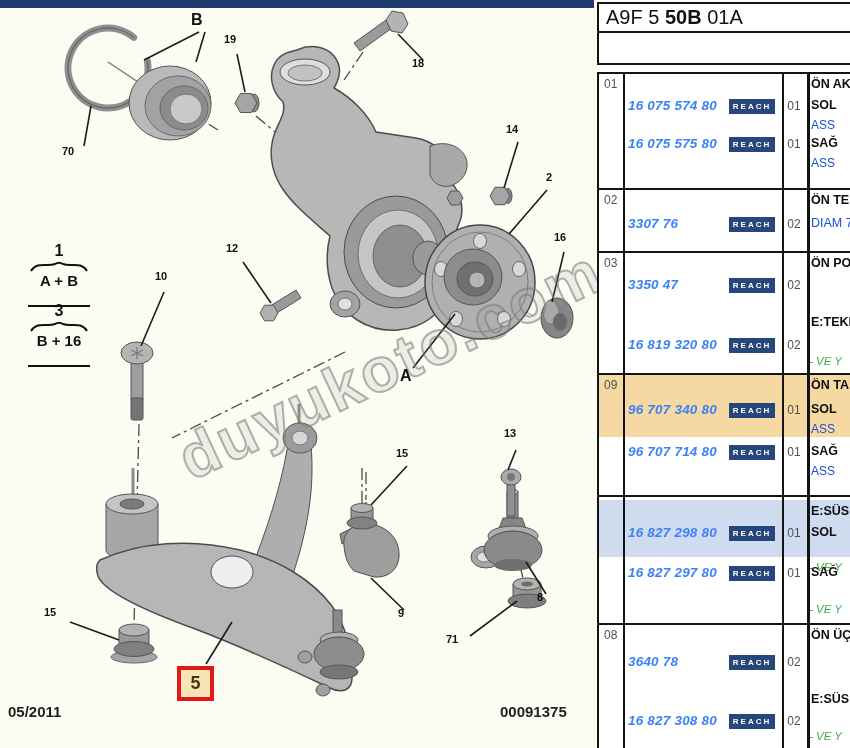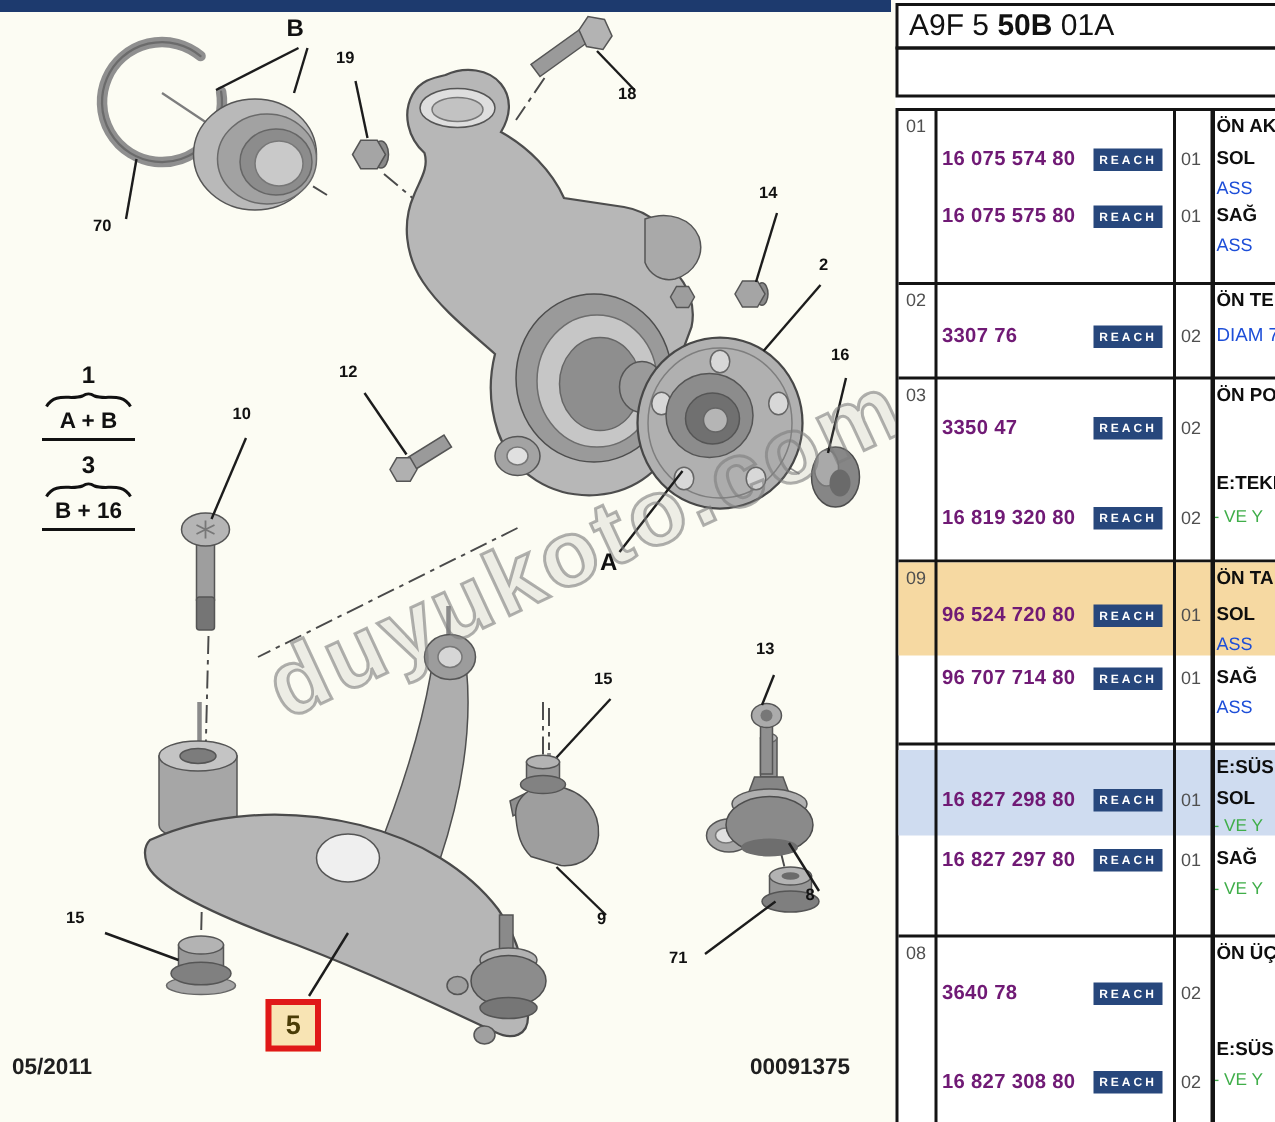--- a/index.html
+++ b/index.html
@@ -8,21 +8,21 @@
 
   
   .diagram-panel { position:absolute; left:0; top:0; width:597px; height:748px; background:#fcfcf3; overflow:hidden; }
   .top-bar { position:absolute; left:0; top:0; width:594px; height:8px; background:#1d3a6e; }
   .drawing { position:absolute; left:0; top:0; }
   .callout { position:absolute; font-weight:700; font-size:11px; color:#111; line-height:1; }
   .callout.small { font-size:16px; }
   .group { position:absolute; width:62px; text-align:center; color:#111; }
   .g-num { font-weight:700; font-size:16px; }
   .g-brace { display:block; margin:0 auto; }
-  .g-formula { font-weight:700; font-size:15px; border-bottom:2px solid #111; padding-bottom:3px; }
+  .g-formula { font-weight:700; font-size:15px; border-bottom:2px solid #111; padding-bottom:16px; }
   .red-box { position:absolute; left:177px; top:666px; width:37px; height:35px; border:4px solid #e01818;
              background:#f8e4b4; color:#4a3b06; font-weight:700; font-size:18px;
              display:flex; align-items:center; justify-content:center; }
   .watermark { position:absolute; left:165px; top:310px; width:540px; height:110px;
                transform:rotate(-25deg); font-size:62px; font-weight:700; letter-spacing:3px;
                color:rgba(150,150,150,0.14); -webkit-text-stroke:2px rgba(125,125,125,0.6);
                white-space:nowrap; }
   .foot-text { position:absolute; font-weight:700; font-size:15px; color:#1f1f1f; }
 
   
@@ -30,27 +30,27 @@
   .hdr-box { position:absolute; left:0; top:2px; width:258px; height:31px; border:2px solid #141414;
              font-size:20px; color:#111; line-height:26px; padding-left:7px; white-space:nowrap; }
   .hdr-box .b { font-weight:700; }
   .empty-box { position:absolute; left:0; top:31px; width:258px; height:34px; border:2px solid #141414; }
   .body-block { position:absolute; left:0; top:72px; width:258px; height:690px; border:2px solid #141414; }
   .sec { position:absolute; left:0; width:254px; border-bottom:2px solid #141414; }
   .sec.last { border-bottom:none; }
   .vline { position:absolute; top:0; height:100%; background:#141414; }
   .band { position:absolute; left:0; width:254px; }
   .idx { position:absolute; left:5px; top:3px; font-size:12px; color:#4f4f4f; }
-  .part-num { position:absolute; left:29px; font-weight:700; font-size:13.5px; color:#701a75; white-space:nowrap; letter-spacing:0.2px; }
+  .part-num { position:absolute; left:29px; font-weight:700; font-size:13.5px; color:#3b82f6; white-space:nowrap; letter-spacing:0.2px;font-style:italic; }
   .reach { position:absolute; left:130px; width:46px; height:15px; background:#27477c; color:#fff;
            font-size:8px; font-weight:700; letter-spacing:2px; text-align:center; line-height:15px; }
   .qty { position:absolute; left:184px; width:22px; text-align:center; font-size:12px; color:#4f4f4f; }
   .d-title { position:absolute; left:212px; font-weight:700; font-size:12.5px; color:#0e0e0e; white-space:nowrap; }
   .d-sub { position:absolute; left:212px; font-size:12px; color:#1d4ed8; white-space:nowrap; }
-  .d-green { position:absolute; left:210px; font-size:11.5px; color:#3fae49; white-space:nowrap; }
+  .d-green { position:absolute; left:210px; font-size:11.5px; font-style:italic; color:#3fae49; white-space:nowrap;margin-top:16px; }
 </style>
 </head>
 <body>
 
 <div class="page">
 
   <div class="diagram-panel">
     <div class="top-bar"></div>
 
     <svg class="drawing" width="597" height="748" viewBox="0 0 597 748">
@@ -315,21 +315,21 @@
         <span class="part-num" style="top:84px">16 819 320 80</span>
         <span class="reach" style="top:85px">REACH</span>
         <span class="qty" style="top:85px">02</span>
         <span class="d-green" style="top:86px">- VE Y</span>
       </div>
 
       <div class="sec" style="top:301px;height:122px">
         <div class="band" style="top:0;height:62px;background:#f6d9a2"></div>
         <span class="idx">09</span>
         <span class="d-title" style="top:3px">ÖN TA</span>
-        <span class="part-num" style="top:27px">96 524 720 80</span>
+        <span class="part-num" style="top:27px">96 707 340 80</span>
         <span class="reach" style="top:28px">REACH</span>
         <span class="qty" style="top:28px">01</span>
         <span class="d-title" style="top:27px">SOL</span>
         <span class="d-sub" style="top:47px">ASS</span>
         <span class="part-num" style="top:69px">96 707 714 80</span>
         <span class="reach" style="top:70px">REACH</span>
         <span class="qty" style="top:70px">01</span>
         <span class="d-title" style="top:69px">SAĞ</span>
         <span class="d-sub" style="top:89px">ASS</span>
       </div>

